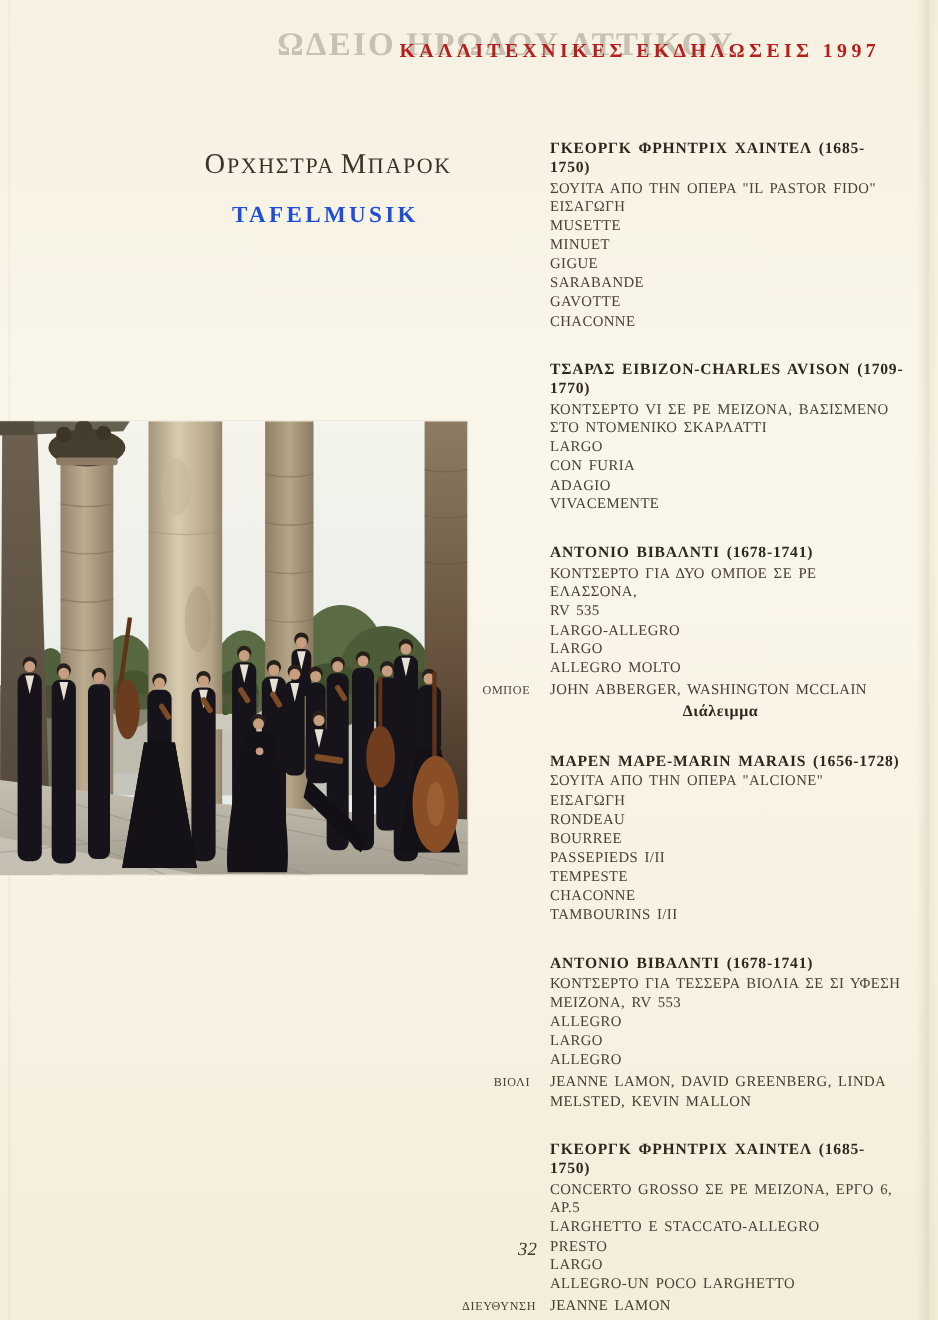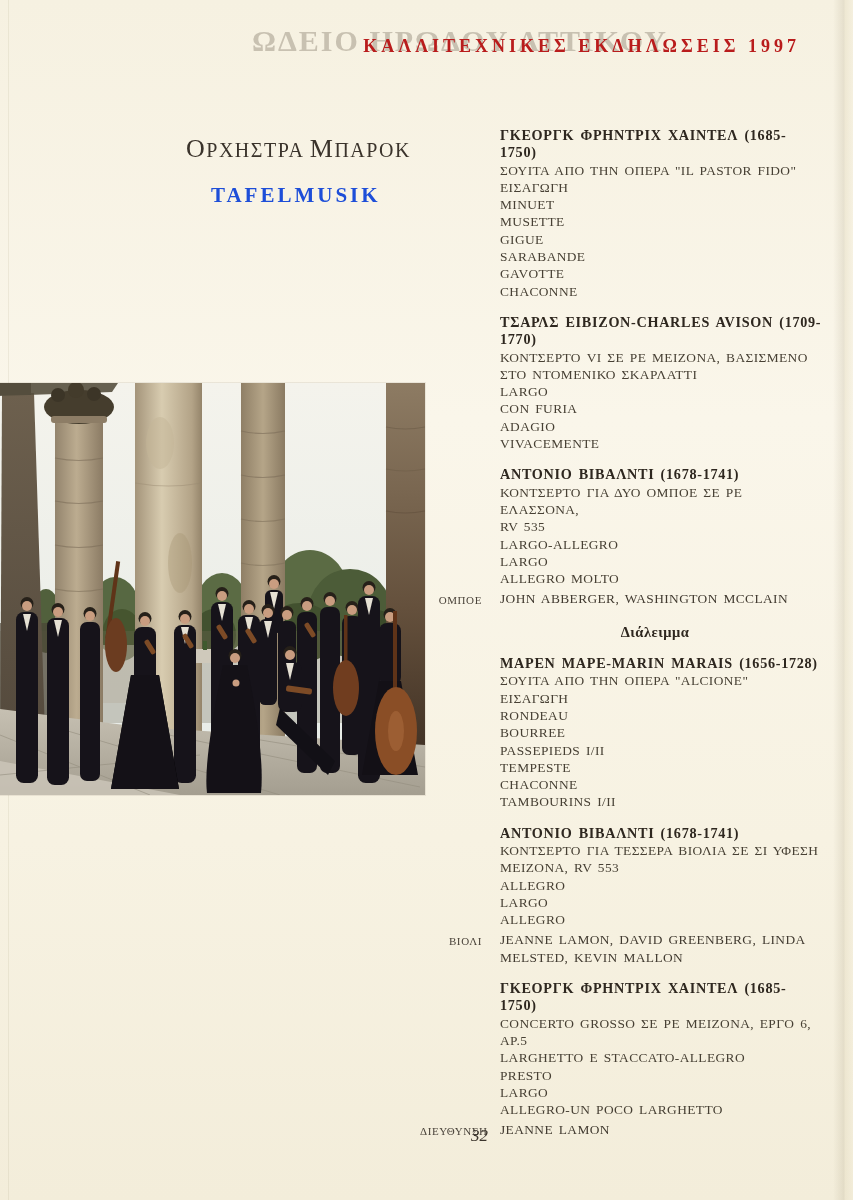--- a/index.html
+++ b/index.html
@@ -28,29 +28,29 @@
   .ensemble-name{position:absolute;left:211px;top:183px;font-size:21px;font-weight:bold;
       letter-spacing:3px;color:#1d4ed8;white-space:nowrap;}
 
   
   .photo{position:absolute;left:0;top:383px;width:425px;height:412px;box-shadow:0 0 0 1px rgba(120,110,90,.12);}
   .photo svg{display:block;}
 
   
   .program{position:absolute;left:420px;top:127px;width:402px;color:#413a30;
       font-size:13.4px;line-height:17.3px;letter-spacing:.4px;word-spacing:2px;}
-  .work{padding-left:80px;margin-top:14px;}
+  .work{padding-left:80px;margin-top:28px;}
   .work:first-child{margin-top:0;}
   .composer{font-weight:bold;font-size:14.2px;color:#2e2judge71f;color:#2e271f;letter-spacing:.7px;}
   .pline{color:#47403  4;color:#474034;}
   .credit{display:flex;margin-top:3px;}
   .clabel{width:62px;text-align:right;font-size:11px;letter-spacing:.6px;color:#4a433a;padding-top:2px;flex:none;}
   .cnames{margin-left:18px;width:310px;}
   .intermission{margin-left:80px;width:310px;text-align:center;font-weight:bold;
-      font-size:14.5px;margin-top:14px;color:#2e271f;letter-spacing:.5px;}
+      font-size:14.5px;margin-top:1px;color:#2e271f;letter-spacing:.5px;}
 
   .page-number{position:absolute;left:428px;top:1126px;width:60px;text-align:right;
       font-style:italic;font-size:17px;color:#3b352c;}
 </style>
 </head>
 <body>
 
 <div class="page">
   <div class="edge-line"></div>
 
@@ -249,22 +249,22 @@
           <rect x="307.5" y="239" width="5" height="16" rx="2" fill="#7d4b26" transform="rotate(-32 310 247)"></rect>
         </g>
     </svg>
   </div>
 
   <div class="program" id="program-sections">
       <div class="work">
         <div class="composer">ΓΚΕΟΡΓΚ ΦΡΗΝΤΡΙΧ ΧΑΙΝΤΕΛ (1685-1750)</div>
         <div class="pline">ΣΟΥΙΤΑ ΑΠΟ ΤΗΝ ΟΠΕΡΑ "IL PASTOR FIDO"</div>
         <div class="pline">ΕΙΣΑΓΩΓΗ</div>
+        <div class="pline">MUSETTE</div>
         <div class="pline">MINUET</div>
-        <div class="pline">MUSETTE</div>
         <div class="pline">GIGUE</div>
         <div class="pline">SARABANDE</div>
         <div class="pline">GAVOTTE</div>
         <div class="pline">CHACONNE</div>
       </div>
       <div class="work">
         <div class="composer">ΤΣΑΡΛΣ ΕΙΒΙΖΟΝ-CHARLES AVISON (1709-1770)</div>
         <div class="pline">ΚΟΝΤΣΕΡΤΟ VI ΣΕ ΡΕ ΜΕΙΖΟΝΑ, ΒΑΣΙΣΜΕΝΟ</div>
         <div class="pline">ΣΤΟ  ΝΤΟΜΕΝΙΚΟ ΣΚΑΡΛΑΤΤΙ</div>
         <div class="pline">LARGO</div>

